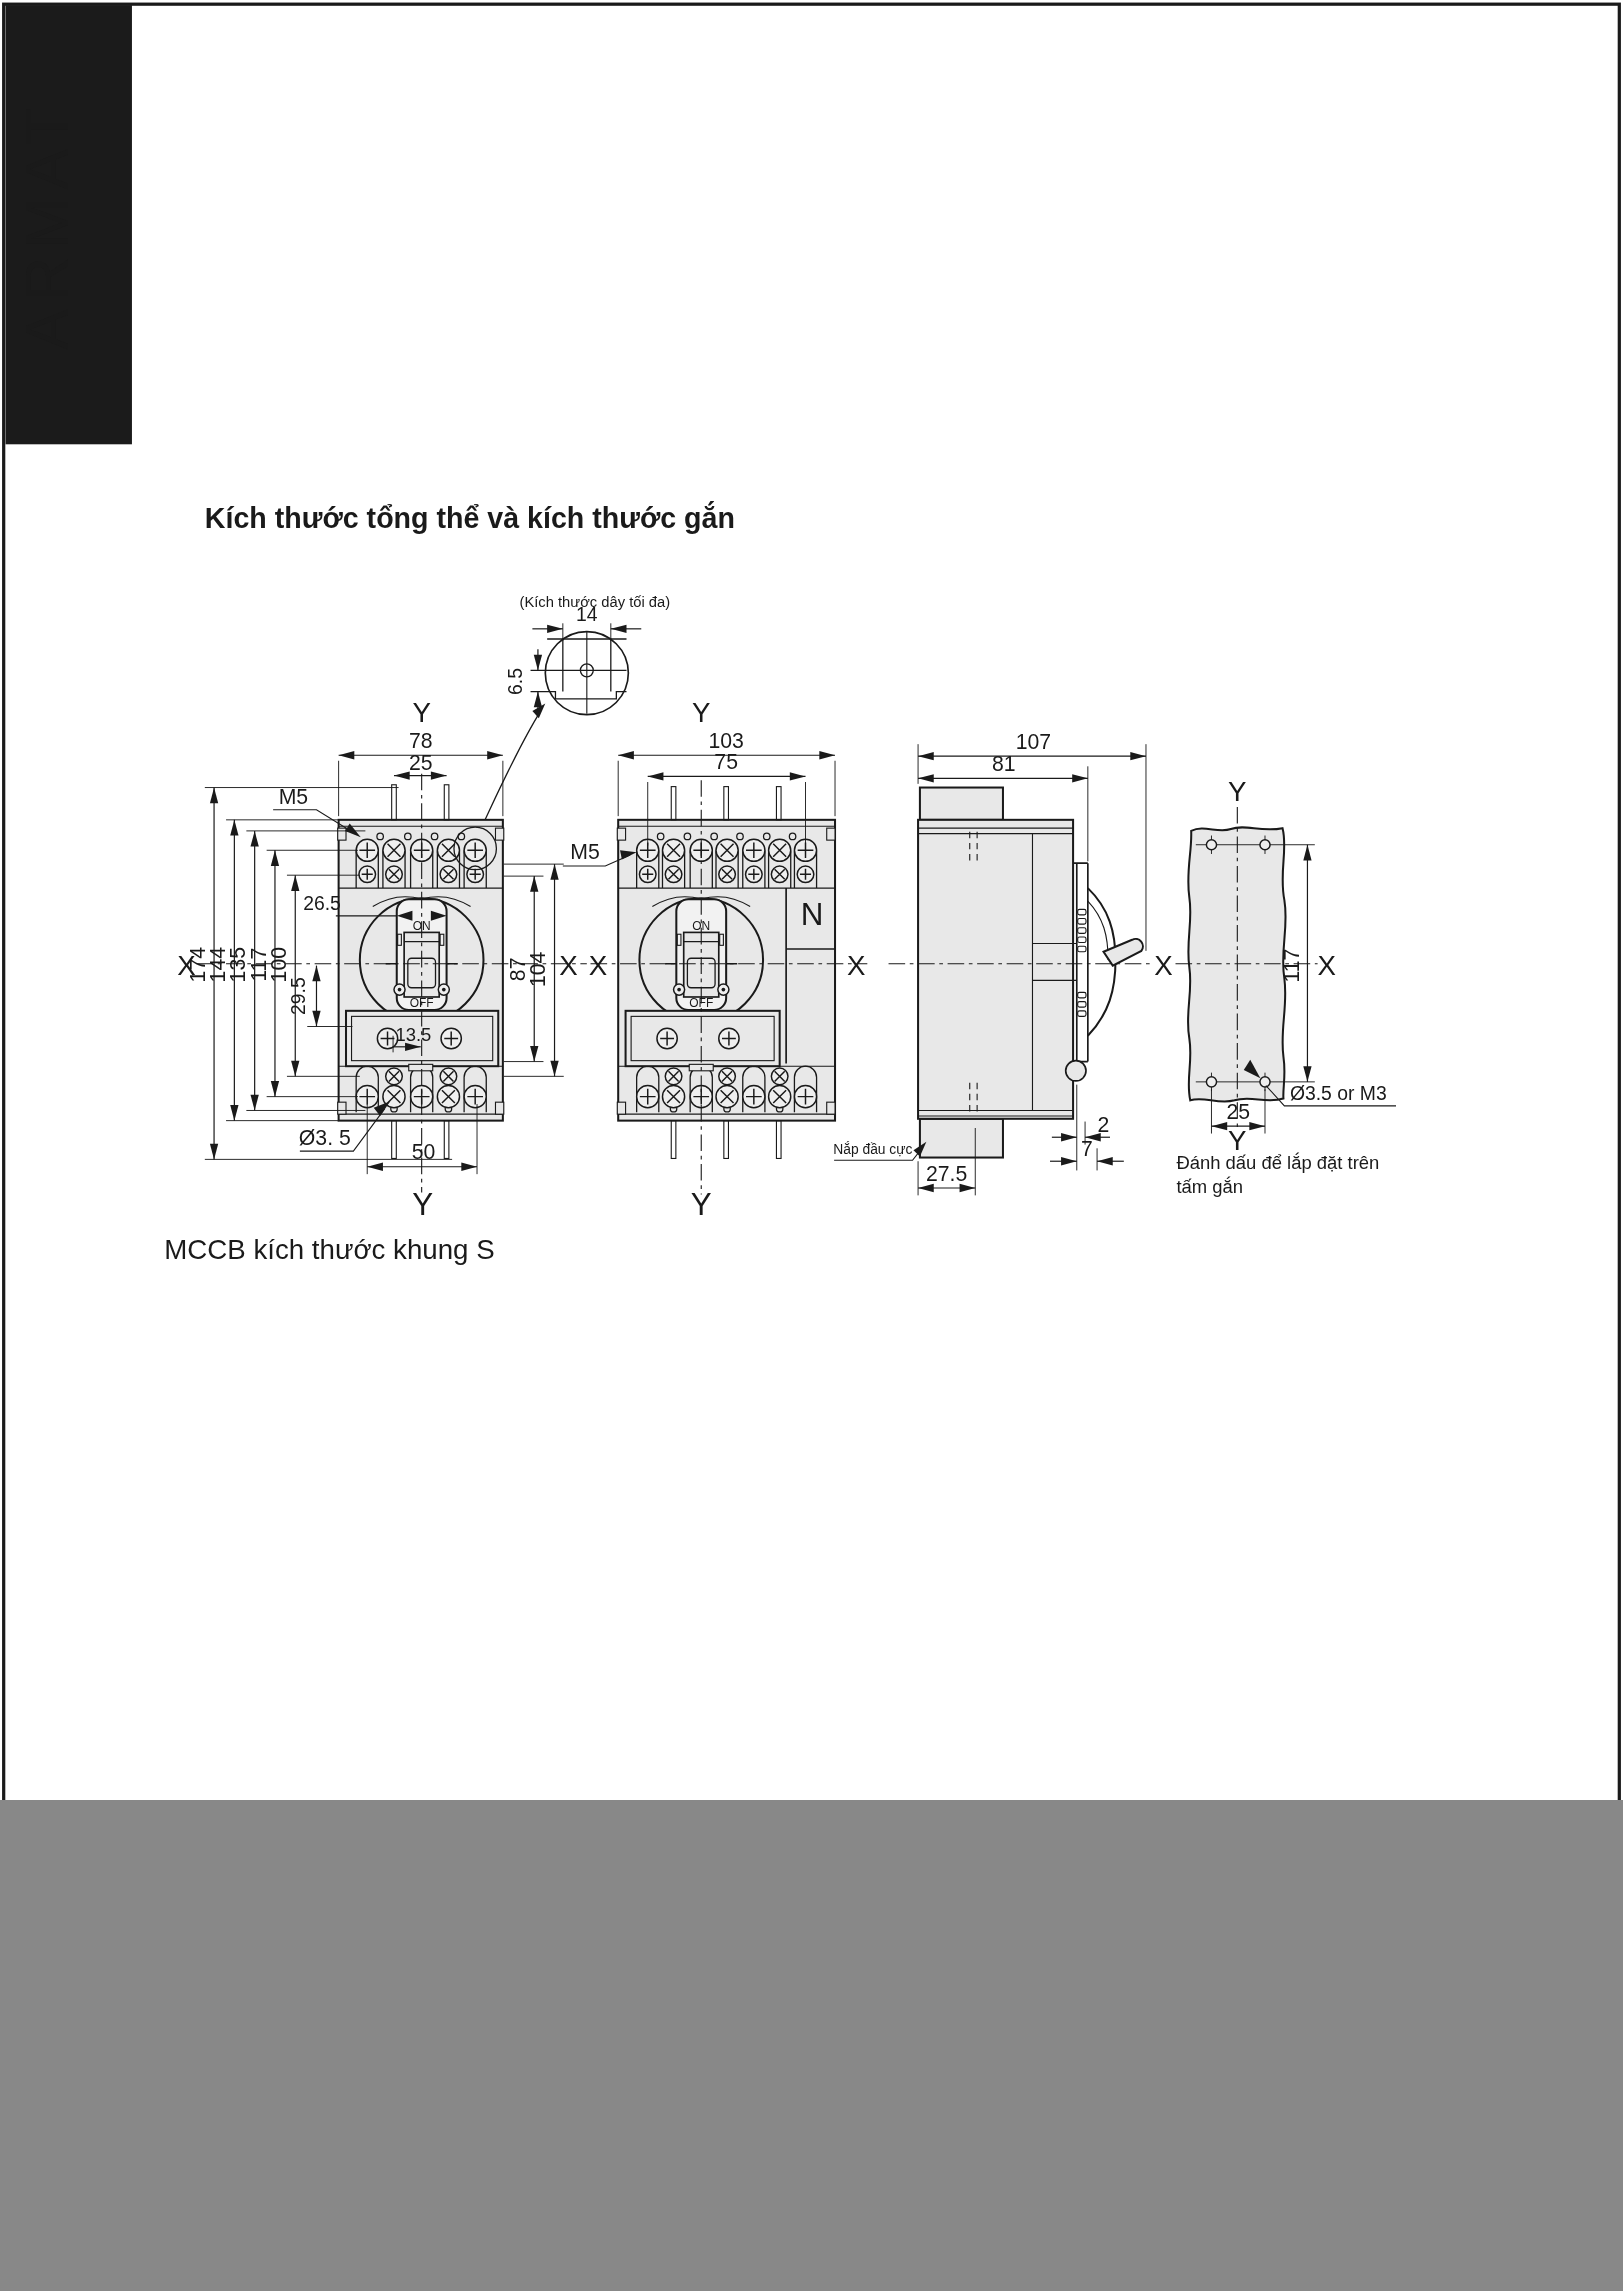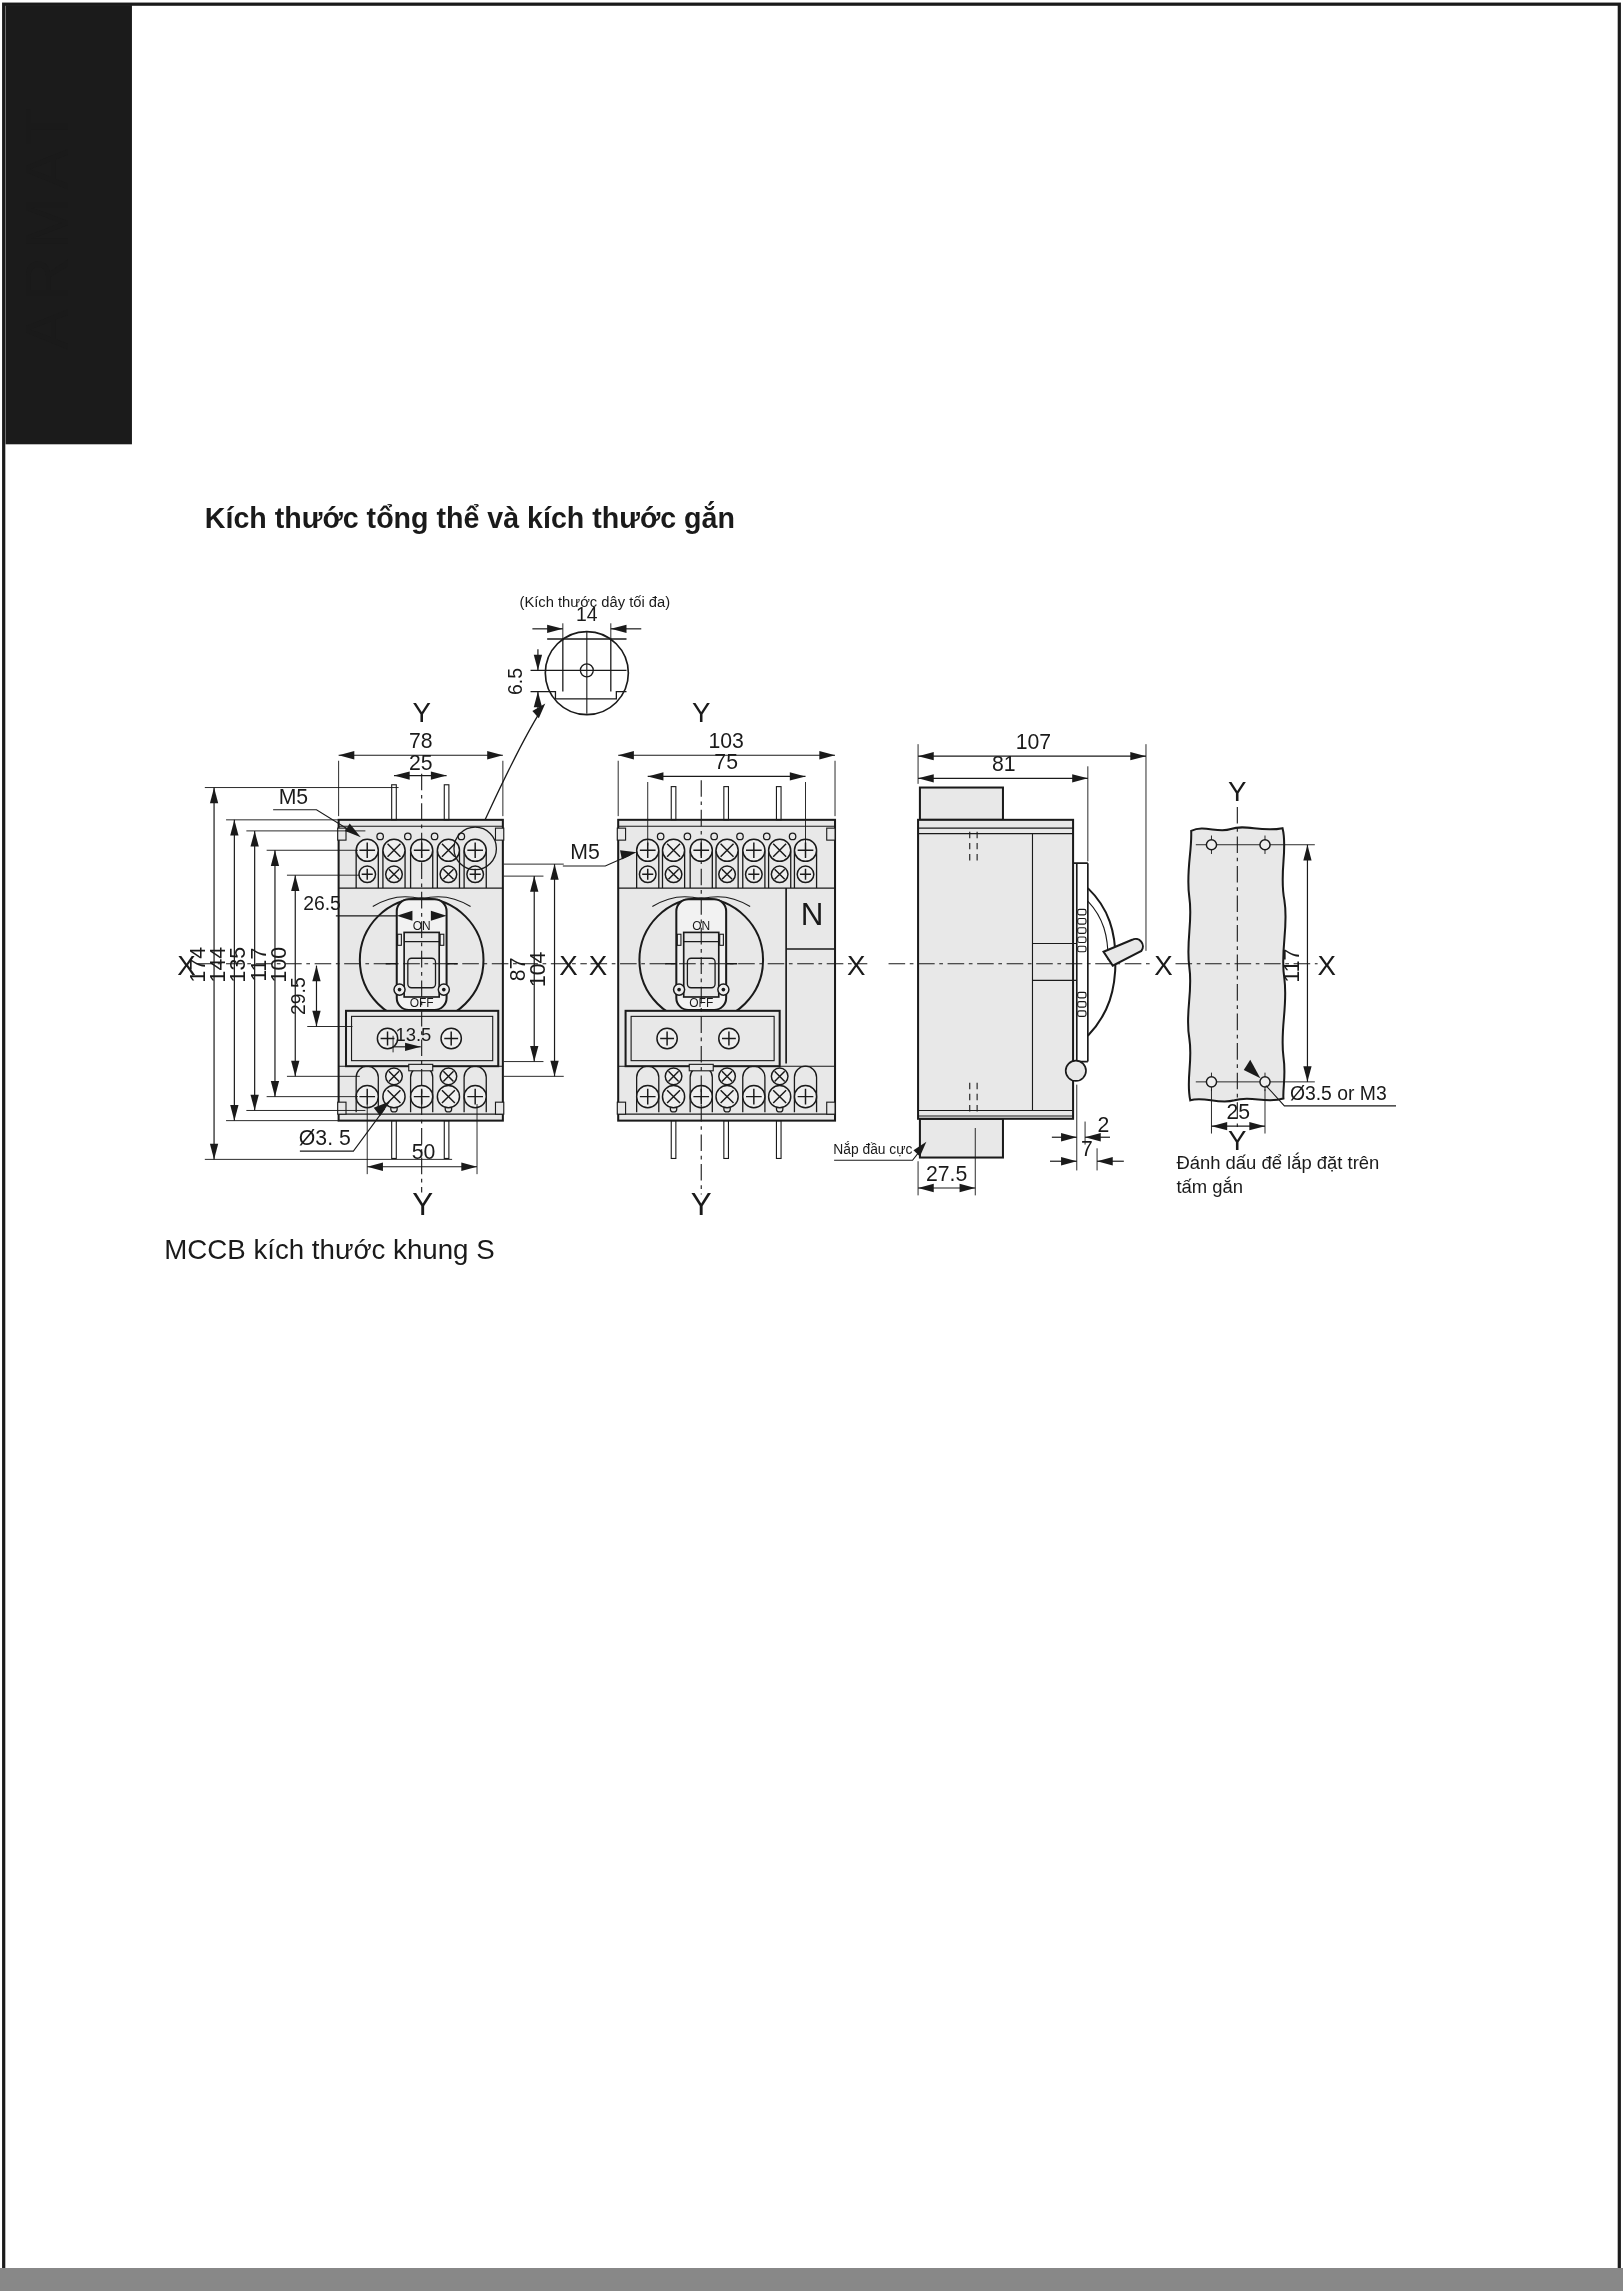--- a/index.html
+++ b/index.html
@@ -1,16 +1,16 @@
 <!DOCTYPE html>
 <html style="font-size:14.8px"><head>
 <meta charset="utf-8">
 <style>
   html,body { margin:0; padding:0; background:#888; }
-  .page { position:relative; width:1623px; height:2268px; background:#ffffff; margin:0 auto; }
+  .page { position:relative; width:1623px; height:1800px; background:#ffffff; margin:0 auto; }
   svg { display:block; }
   text { font-family:"Liberation Sans","DejaVu Sans",sans-serif; fill:#1a1a1a; }
   .ln  { stroke:#1a1a1a; fill:none; }
   .w2  { stroke-width:2.2; }
   .w18 { stroke-width:1.8; }
   .w15 { stroke-width:1.4; }
   .w12 { stroke-width:1.2; }
   .dim { stroke:#1a1a1a; stroke-width:1.3; fill:none; }
   .ext { stroke:#1a1a1a; stroke-width:1; fill:none; }
   .cl  { stroke:#1a1a1a; stroke-width:1.2; fill:none; stroke-dasharray:18 5 4 5; }

